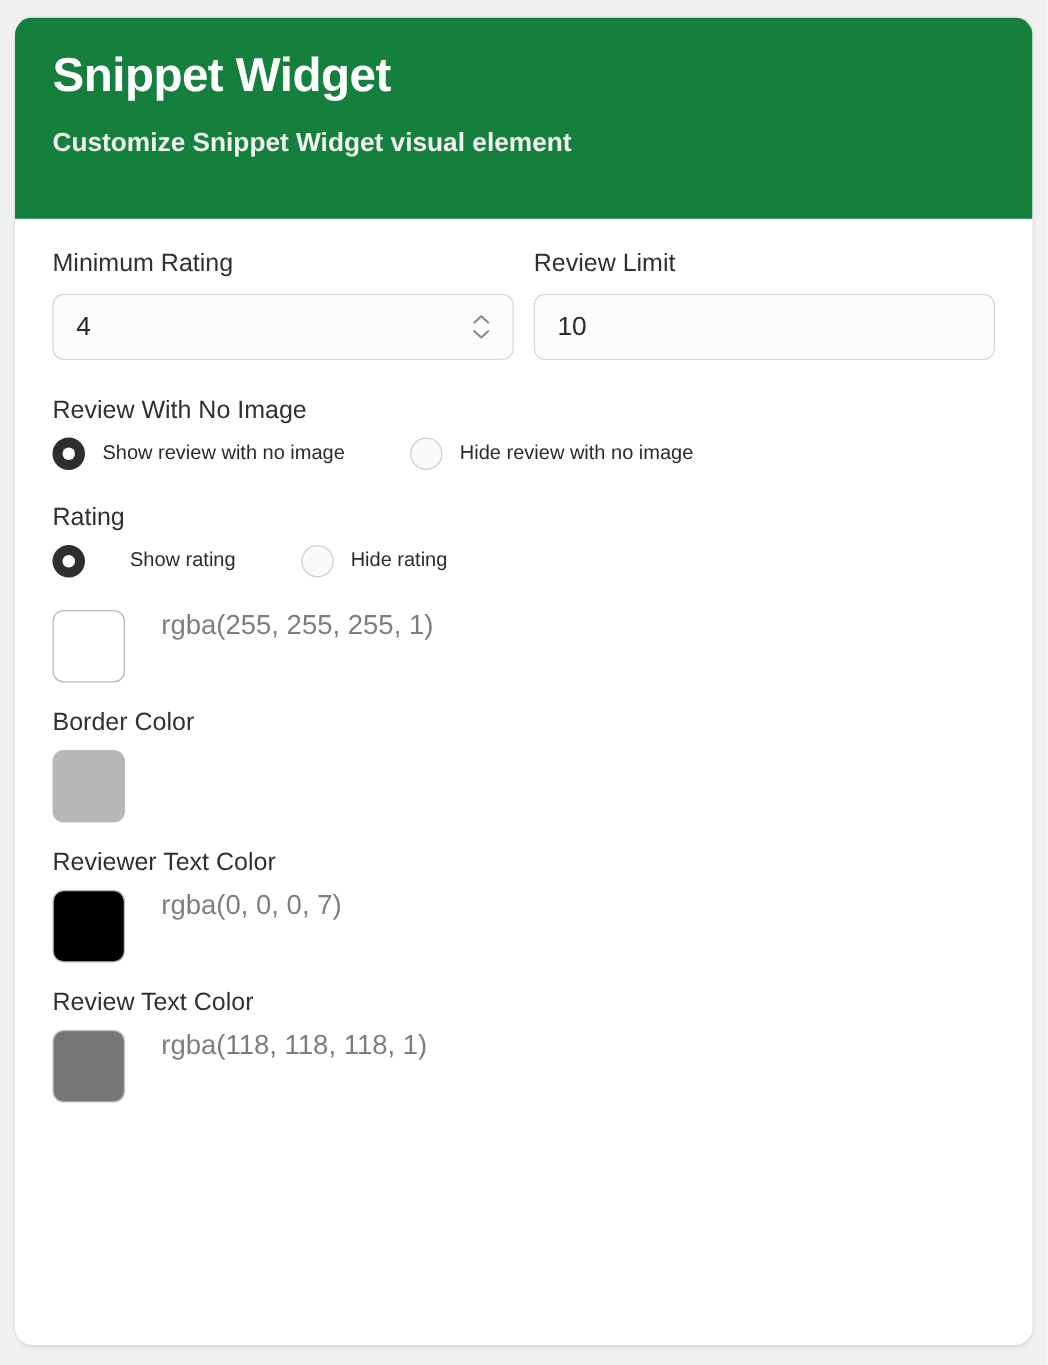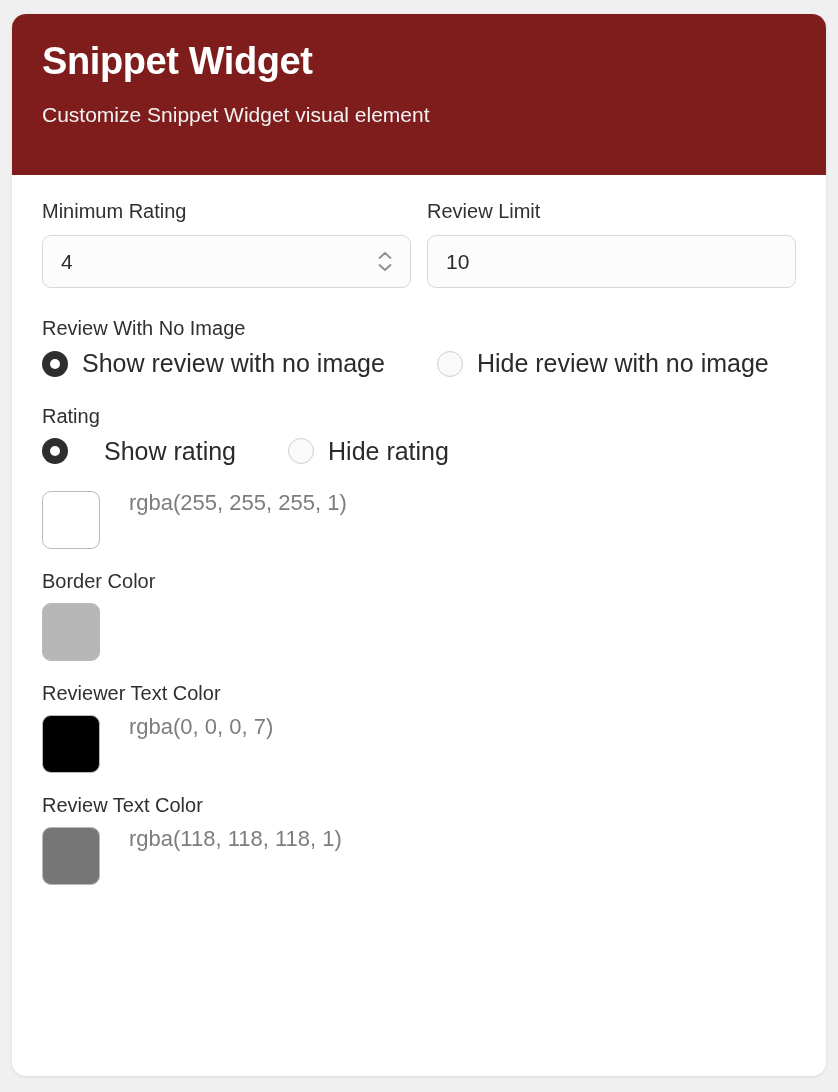--- a/index.html
+++ b/index.html
@@ -39,21 +39,21 @@
     color: #ffffff;
     font-size: 38px;
     font-weight: bold;
     letter-spacing: -0.4px;
     margin: 0;
     line-height: 1.15;
   }
   .card-subtitle {
     color: #f2f2f2;
     font-size: 21px;
-    font-weight: normal;
+    font-weight: bold;
     margin: 18px 0 0 0;
     line-height: 1.2;
   }
 
   
   .card-body {
     padding: 24px 30px 30px 30px;
     box-sizing: border-box;
   }
 
@@ -138,21 +138,21 @@
     height: 10px;
     margin: -5px 0 0 -5px;
     border-radius: 50%;
     background: #ffffff;
   }
   .radio-dot.unchecked {
     background: #fafafa;
     border: 1.5px solid #cfcfcf;
   }
   .radio-label {
-    font-size: 25px;
+    font-size: 16px;
     color: #2b2b2b;
     line-height: 1.1;
     white-space: nowrap;
   }
 
   
   .color-group {
     margin-bottom: 20px;
   }
   .color-row {
@@ -173,21 +173,21 @@
     font-size: 22px;
     color: #7d7d7d;
     line-height: 1.1;
   }
 </style>
 </head>
 <body>
 
 <div class="card">
 
-  <div class="card-header" style="background: #7f1d1d;">
+  <div class="card-header" style="background: #15803d;">
     <div class="card-title">Snippet Widget</div>
     <div class="card-subtitle">Customize Snippet Widget visual element</div>
   </div>
 
   <div class="card-body">
 
     <div class="input-row">
 
       <div class="input-col">
         <span class="field-label">Minimum Rating</span>

